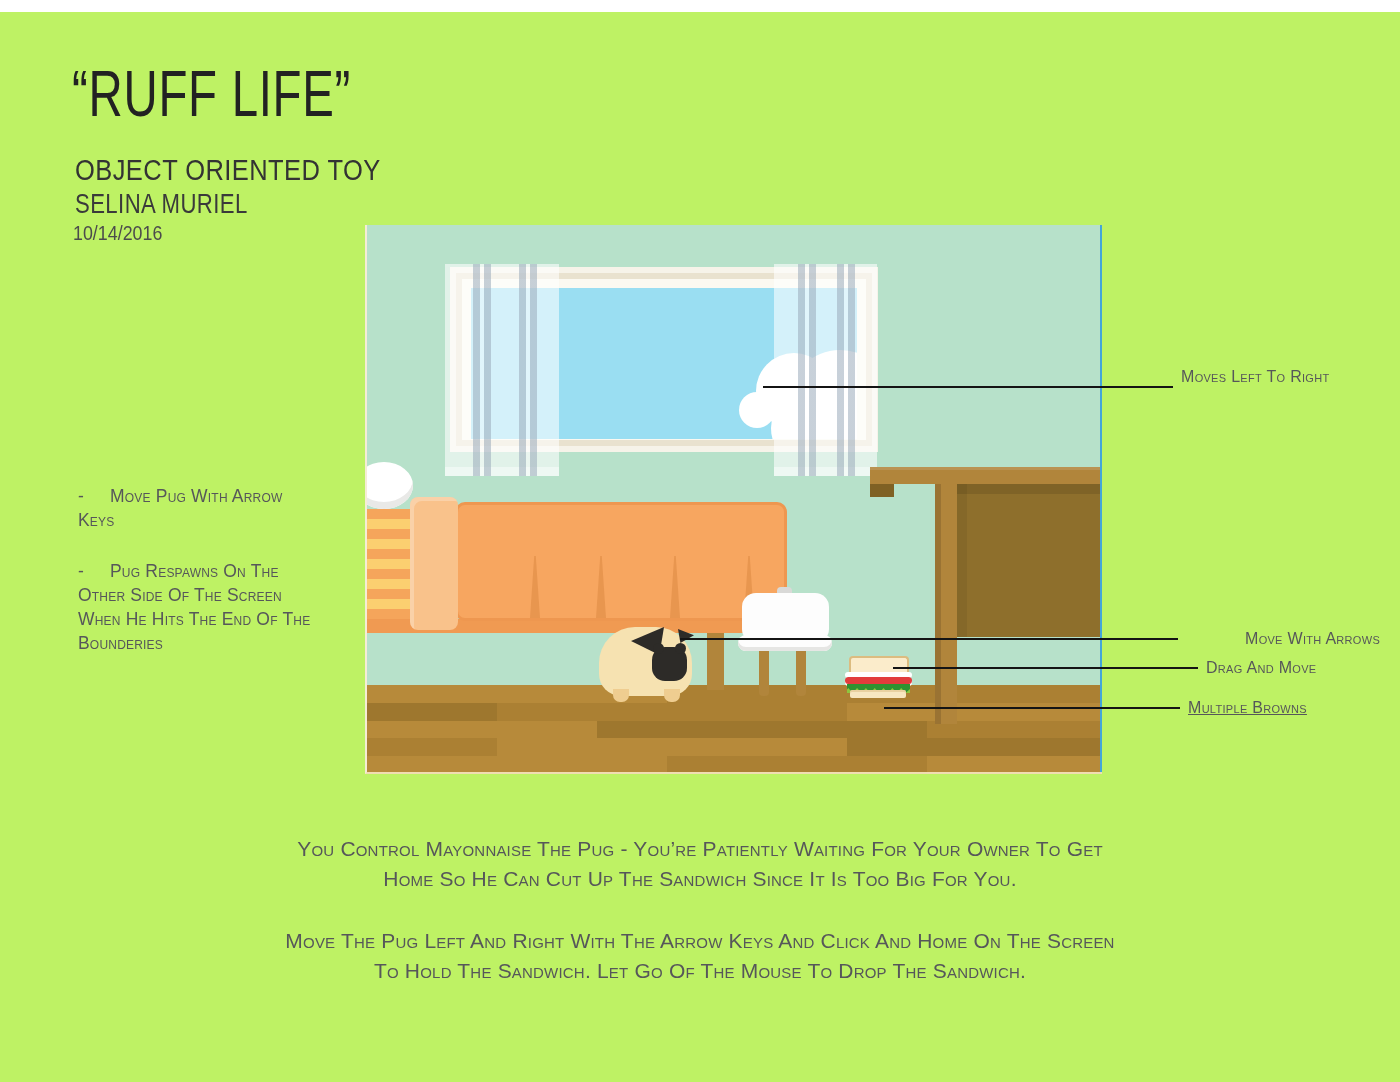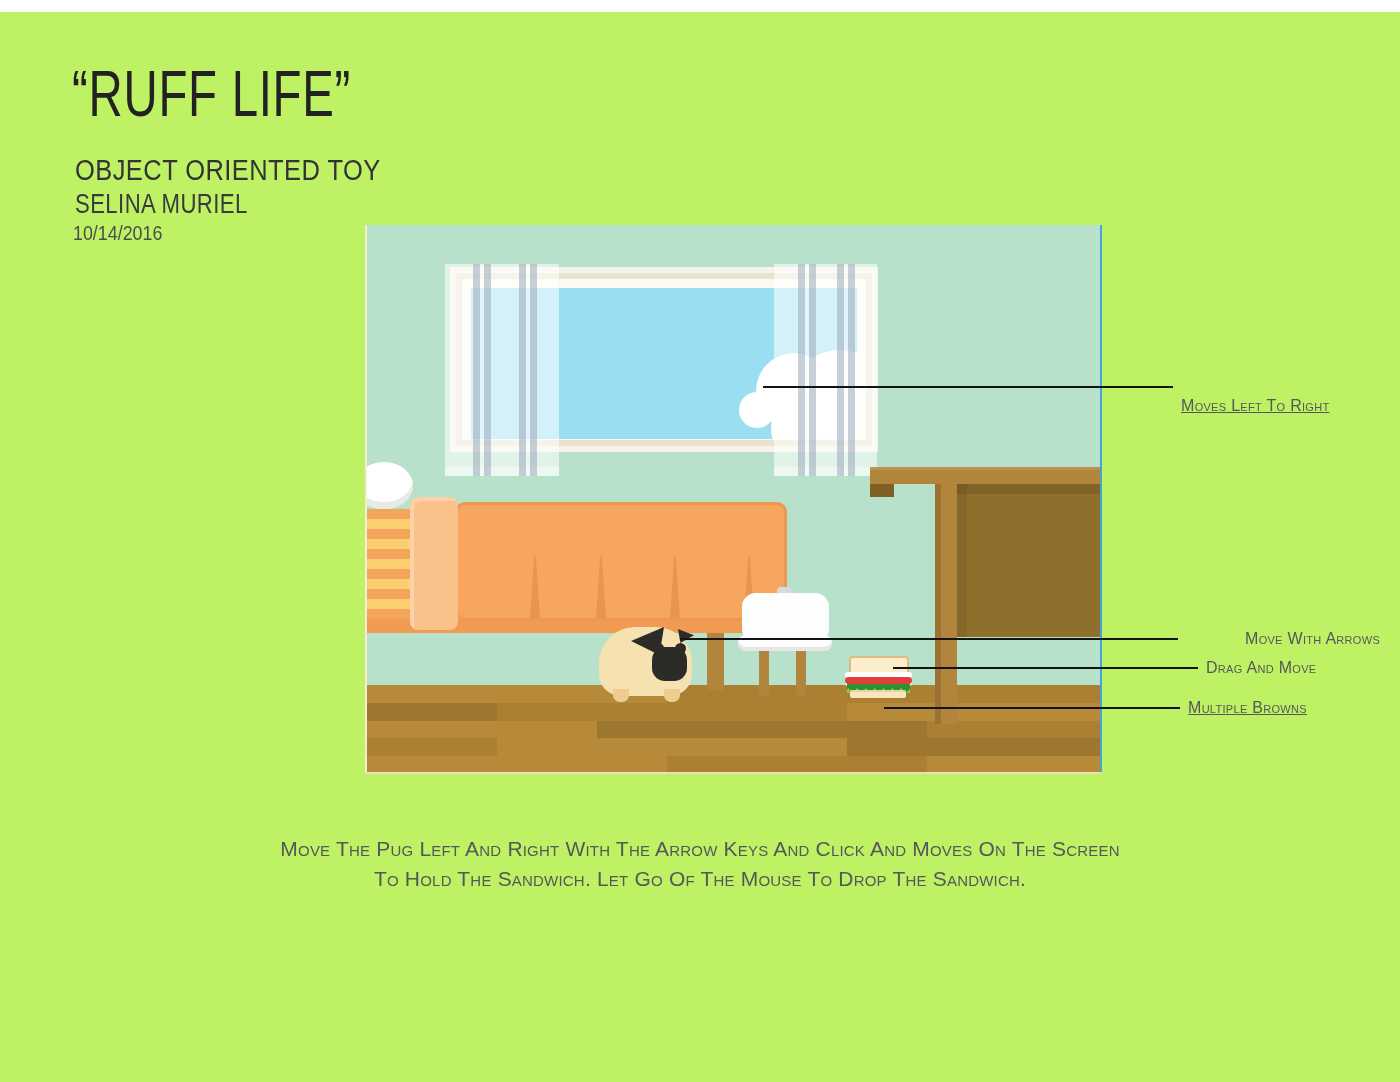--- a/index.html
+++ b/index.html
@@ -134,21 +134,21 @@
        51% 100%,44% 45%,37% 100%,30% 45%,23% 100%,16% 45%,9% 100%,2% 45%,0 60%);}
   .bread-bottom{left:5px;top:34px;width:56px;height:8px;background:#f7e7c0;border-radius:2px;
      box-shadow:inset 0 2px 0 rgba(220,188,128,.5);}
 
   .edge-blue{left:733px;top:0;width:3px;height:549px;background:var(--screen-edge-blue);}
 
   
   .callout-line{position:absolute;height:0;border-top:2px solid var(--annotation-line);}
   .callout-label{position:absolute;font-size:16px;font-variant:small-caps;color:var(--text-gray);
      white-space:nowrap;letter-spacing:.3px;}
-  .l1{left:763px;top:374px;width:410px;} .t1{left:1181px;top:385px;text-decoration:underline;}
+  .l1{left:763px;top:374px;width:410px;} .t1{left:1181px;top:356px;}
   .l2{left:680px;top:626px;width:498px;} .t2{left:1245px;top:618px;}
   .l3{left:893px;top:655px;width:305px;} .t3{left:1206px;top:647px;}
   .l4{left:884px;top:695px;width:296px;} .t4{left:1188px;top:687px;text-decoration:underline;}
 
   
   .footer{position:absolute;left:130px;top:822px;width:1140px;text-align:center;}
   .footer p{font-size:21px;line-height:30px;color:var(--text-gray);font-variant:small-caps;
      letter-spacing:.2px;white-space:pre-line;margin:0;}
   .footer p + p{margin-top:32px;}
 </style>
@@ -156,20 +156,26 @@
 <body>
 
 <div class="page">
 
   <h1 class="title">“RUFF LIFE”</h1>
   <div class="subtitle">OBJECT ORIENTED TOY</div>
   <div class="author">SELINA MURIEL</div>
   <div class="date">10/14/2016</div>
 
   <aside class="notes">
+    <p><span class="dash">-</span><span class="ntext">Move Pug With Arrow
+Keys</span></p>
+    <p><span class="dash">-</span><span class="ntext">Pug Respawns On The
+Other Side Of The Screen
+When He Hits The End Of The
+Bounderies</span></p>
   </aside>
 
   <div class="scene">
 
     <div class="win">
       <div class="win-accent"></div>
       <div class="win-inner"></div>
       <div class="win-sky">
         <div class="cloud-c cc1"></div>
         <div class="cloud-c cc2"></div>
@@ -242,17 +248,19 @@
   <div class="callout-line l2"></div>
   <span class="callout-label t2">Move With Arrows</span>
 
   <div class="callout-line l3"></div>
   <span class="callout-label t3">Drag And Move</span>
 
   <div class="callout-line l4"></div>
   <span class="callout-label t4">Multiple Browns</span>
 
   <div class="footer">
-    <p>Move The Pug Left And Right With The Arrow Keys And Click And Moves On The Screen
+    <p>You Control Mayonnaise The Pug -  You’re Patiently Waiting For Your Owner To Get
+Home So He Can Cut Up The Sandwich Since It Is Too Big For You.</p>
+    <p>Move The Pug Left And Right With The Arrow Keys And Click And Home On The Screen
 To Hold The Sandwich. Let Go Of The Mouse To Drop The Sandwich.</p>
   </div>
 
 </div>
 
 </body></html>

